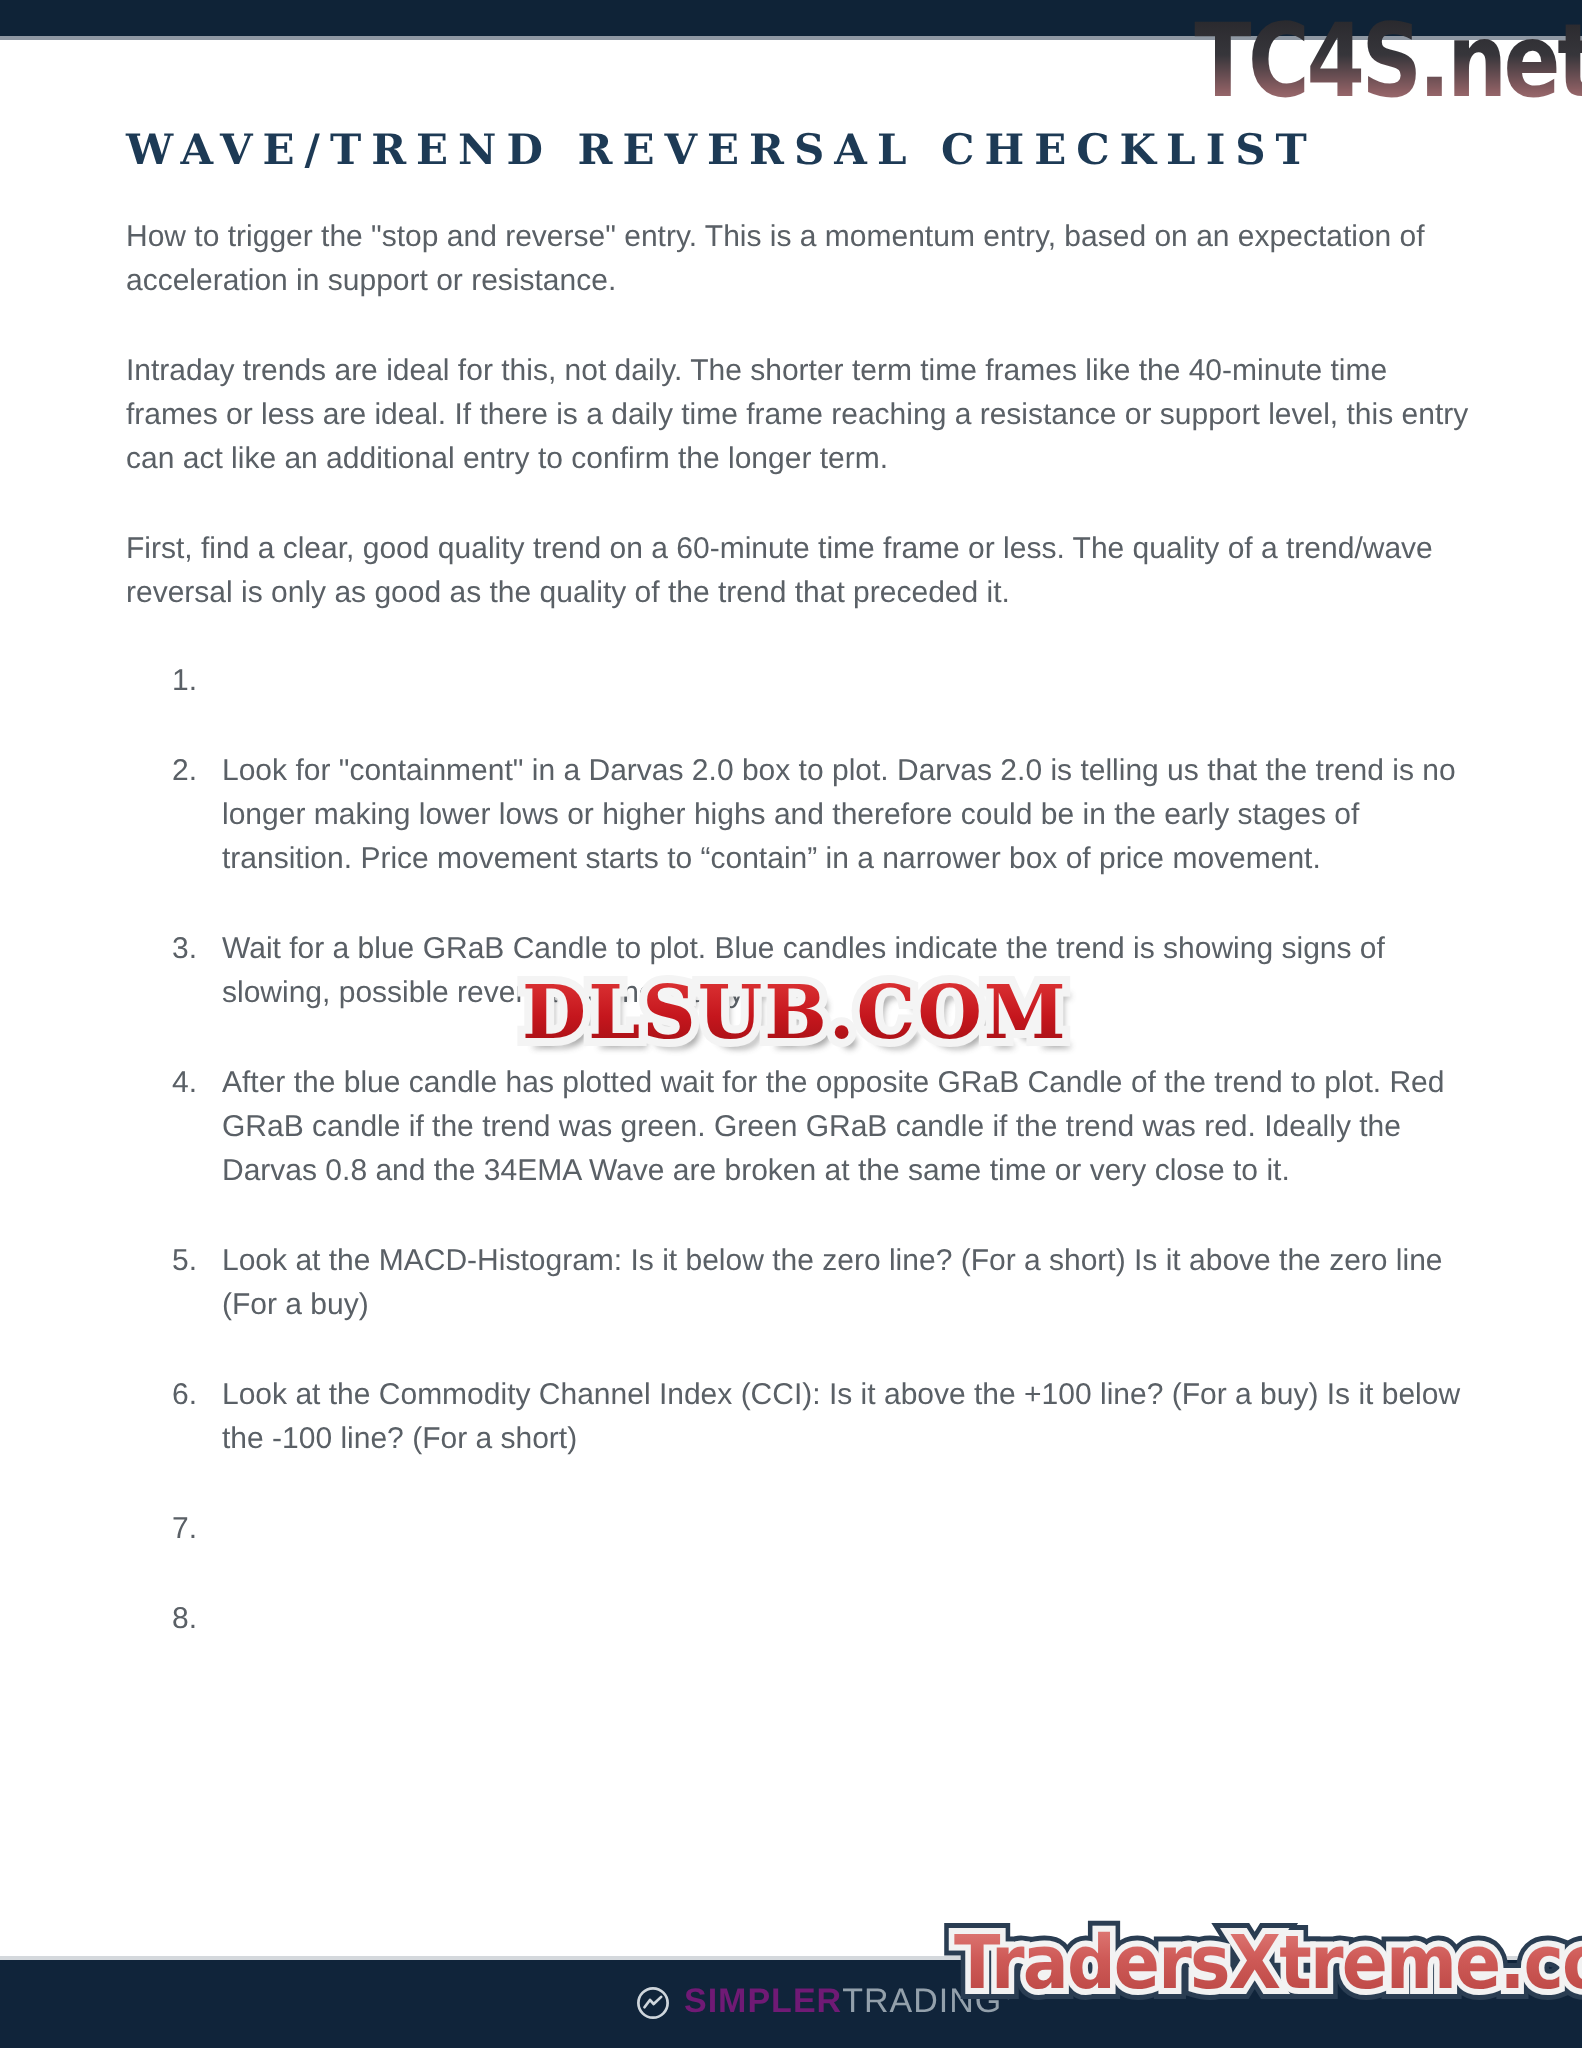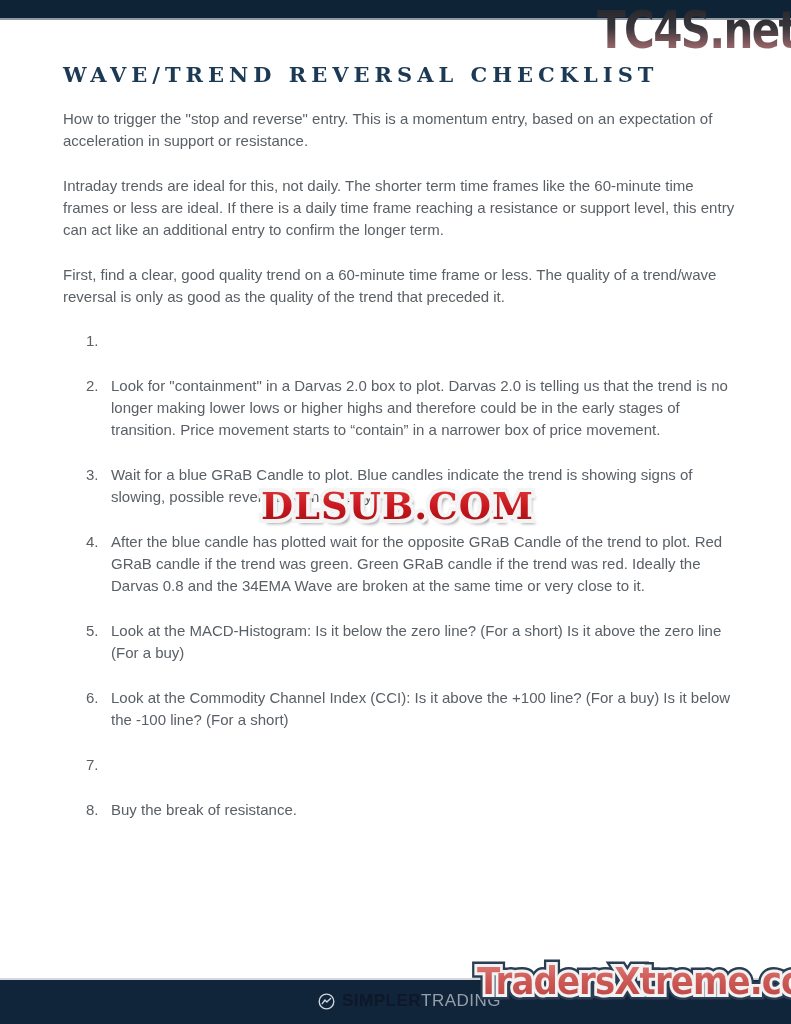--- a/index.html
+++ b/index.html
@@ -135,38 +135,38 @@
     display: flex;
     align-items: center;
     gap: 7px;
   }
   .brand-icon { width: 17px; height: 17px; }
   .brand-text {
     font-size: 17px;
     letter-spacing: 0.5px;
     white-space: nowrap;
   }
-  .brand-bold { color: #0f172a; font-weight: bold; }
+  .brand-bold { color: #701a75; font-weight: bold; }
   .brand-light { color: #93a0ab; font-weight: normal; }
   .brand-reg {
     color: #93a0ab;
     font-size: 8px;
     vertical-align: super;
   }
 </style>
 </head>
 <body>
 
 <div class="topbar"></div>
 
 <div class="content">
   <h1 class="doc-title">WAVE/TREND REVERSAL CHECKLIST</h1>
 
   <p class="para">How to trigger the "stop and reverse" entry. This is a momentum entry, based on an expectation of acceleration in support or resistance.</p>
-  <p class="para">Intraday trends are ideal for this, not daily. The shorter term time frames like the 60-minute time frames or less are ideal. If there is a daily time frame reaching a resistance or support level, this entry can act like an additional entry to confirm the longer term.</p>
+  <p class="para">Intraday trends are ideal for this, not daily. The shorter term time frames like the 40-minute time frames or less are ideal. If there is a daily time frame reaching a resistance or support level, this entry can act like an additional entry to confirm the longer term.</p>
   <p class="para">First, find a clear, good quality trend on a 60-minute time frame or less. The quality of a trend/wave reversal is only as good as the quality of the trend that preceded it.</p>
 
   <ol class="checklist">
     <li>
       <span class="num">1.</span>
     </li>
     <li>
       <span class="num">2.</span>
       <span class="txt">Look for "containment" in a Darvas 2.0 box to plot. Darvas 2.0 is telling us that the trend is no longer making lower lows or higher highs and therefore could be in the early stages of transition. Price movement starts to “contain” in a narrower box of price movement.</span>
     </li>
@@ -184,21 +184,20 @@
     </li>
     <li>
       <span class="num">6.</span>
       <span class="txt">Look at the Commodity Channel Index (CCI): Is it above the +100 line? (For a buy) Is it below the -100 line? (For a short)</span>
     </li>
     <li>
       <span class="num">7.</span>
     </li>
     <li>
       <span class="num">8.</span>
-      <span class="txt">Buy the break of resistance.</span>
     </li>
   </ol>
 </div>
 
 <div class="wm-tc4s">TC4S.net</div>
 
 <div class="wm-layers wm-dlsub">
   <span class="stroke">DLSUB.COM</span>
   <span class="fill">DLSUB.COM</span>
 </div>

